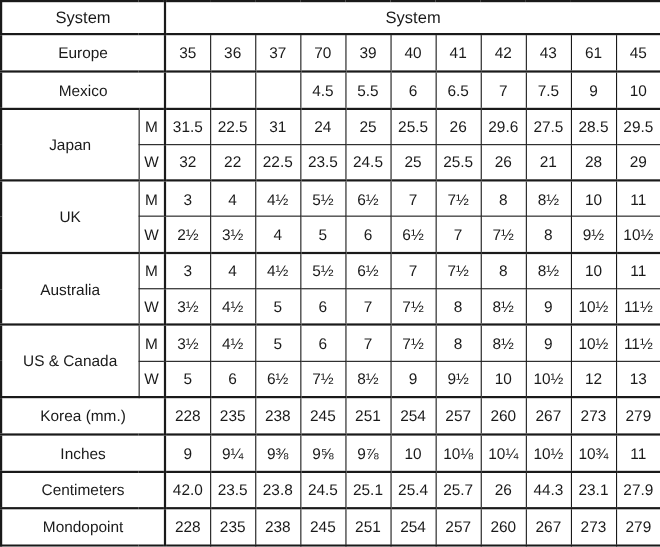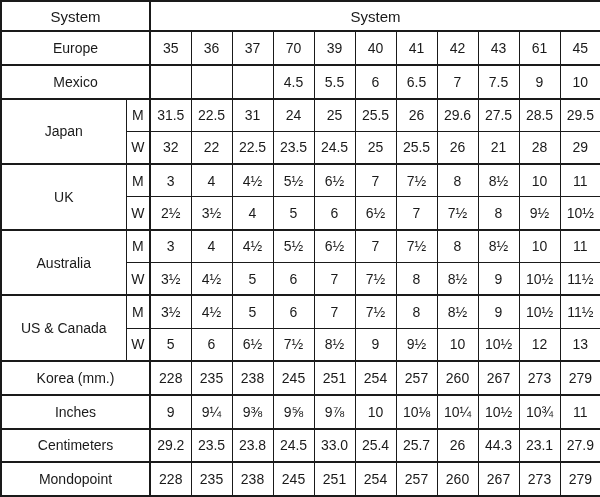--- a/index.html
+++ b/index.html
@@ -249,25 +249,25 @@
           <td class="value-cell">9⅞</td>
           <td class="value-cell">10</td>
           <td class="value-cell">10⅛</td>
           <td class="value-cell">10¼</td>
           <td class="value-cell">10½</td>
           <td class="value-cell">10¾</td>
           <td class="value-cell">11</td>
         </tr>
         <tr class="group-top">
           <td class="row-label sep-right" colspan="2">Centimeters</td>
-          <td class="value-cell">29.2</td>
+          <td class="value-cell">42.0</td>
           <td class="value-cell">23.5</td>
           <td class="value-cell">23.8</td>
           <td class="value-cell">24.5</td>
-          <td class="value-cell">33.0</td>
+          <td class="value-cell">25.1</td>
           <td class="value-cell">25.4</td>
           <td class="value-cell">25.7</td>
           <td class="value-cell">26</td>
           <td class="value-cell">44.3</td>
           <td class="value-cell">23.1</td>
           <td class="value-cell">27.9</td>
         </tr>
         <tr class="group-top">
           <td class="row-label sep-right" colspan="2">Mondopoint</td>
           <td class="value-cell">228</td>

